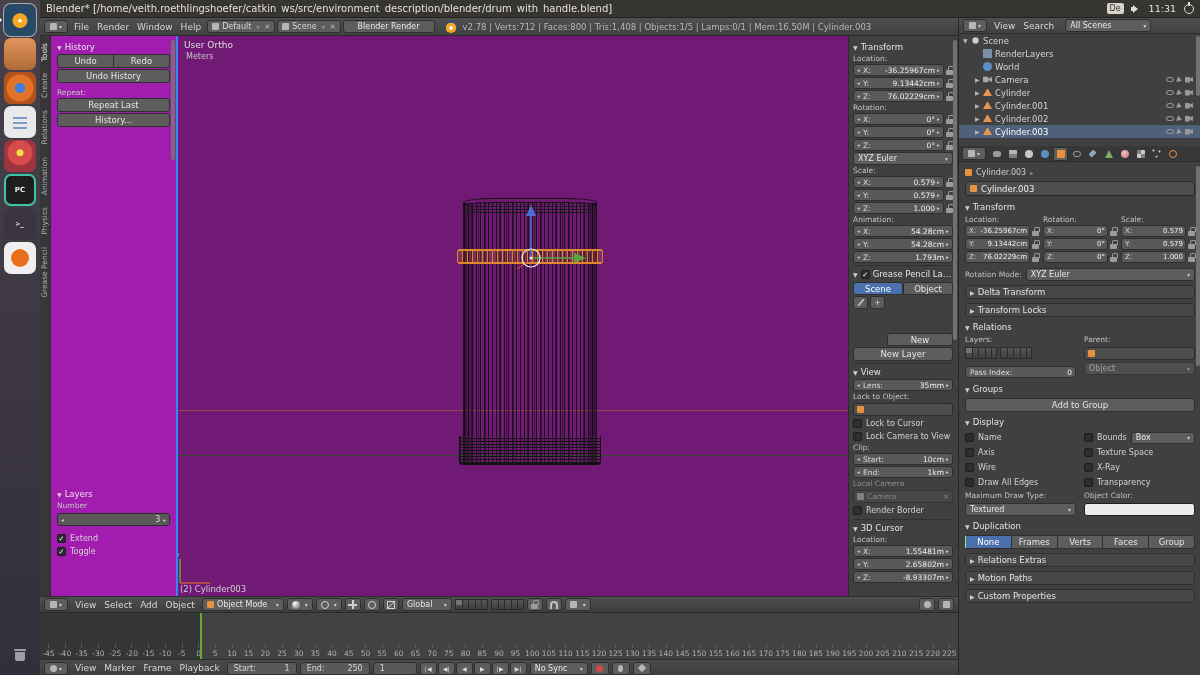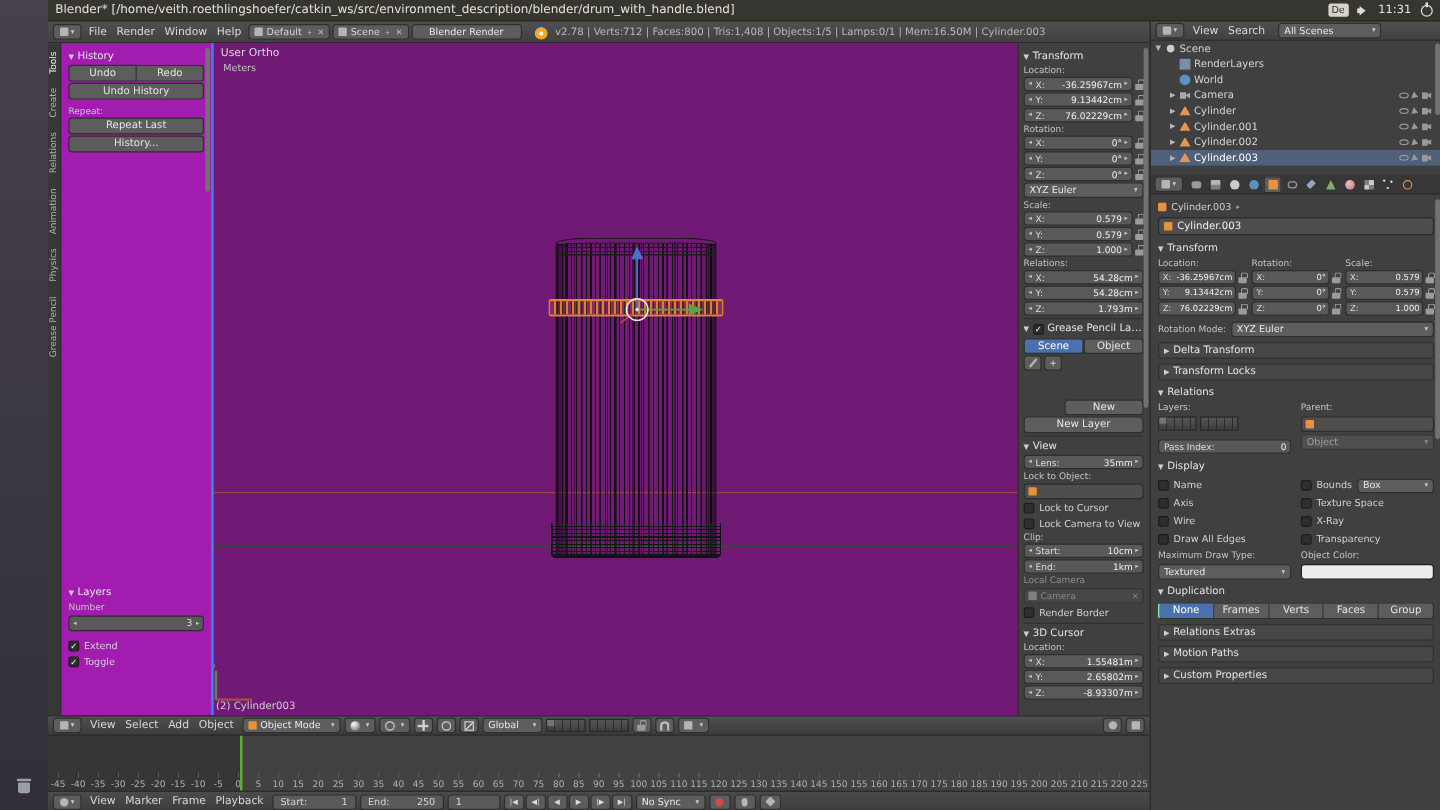--- a/index.html
+++ b/index.html
@@ -234,20 +234,46 @@
   .seg5 .btn{flex:1;height:14px;border-radius:0;border-left:none;}
   .seg5 .btn:first-child{border-radius:3px 0 0 3px;border-left:1px solid #86efac;}
   .seg5 .btn:last-child{border-radius:0 3px 3px 0;}
   .seg5 .btn.active{background:var(--accent-blue);color:#fff;}
   .closed{margin-top:4px;background:#474747;border:1px solid #303030;border-radius:3px;padding:0 4px;}
 </style>
 </head>
 <body>
 
 <div id="launcher">
+  <div>
+      <div class="lch-item lch-blender">
+        <span class="lch-glyph"></span>
+      </div>
+      <div class="lch-item lch-files">
+        <span class="lch-glyph"></span>
+      </div>
+      <div class="lch-item lch-firefox">
+        <span class="lch-glyph"></span>
+      </div>
+      <div class="lch-item lch-writer">
+        <span class="lch-glyph"></span>
+      </div>
+      <div class="lch-item lch-graphics">
+        <span class="lch-glyph"></span>
+      </div>
+      <div class="lch-item lch-pycharm">
+        <span class="lch-glyph">PC</span>
+      </div>
+      <div class="lch-item lch-terminal">
+        <span class="lch-glyph">&gt;_</span>
+      </div>
+      <div class="lch-item lch-software">
+        <span class="lch-glyph"></span>
+      </div>
+    </div>
   <div class="lch-item" id="trash">
       <span class="trash-ic"></span>
     </div>
 </div>
 
 <div id="topbar">
   <span class="win-title">Blender* [/home/veith.roethlingshoefer/catkin_ws/src/environment_description/blender/drum_with_handle.blend]</span>
   <span class="spacer"></span>
   <span class="kb-ind">De</span>
   <span class="speaker-icon"></span>
@@ -457,21 +483,21 @@
             <div class="axrow">
             <span class="nf">
                 <span class="ar">◂</span>
                 <span class="ax">Z:</span>
                 <span class="val">1.000</span>
                 <span class="ar">▸</span>
               </span>
             <span class="lock"></span>
           </div>
           </div>
-        <div class="np-lab">Relations:</div>
+        <div class="np-lab">Animation:</div>
         <div>
             <div class="axrow">
             <span class="nf">
                 <span class="ar">◂</span>
                 <span class="ax">X:</span>
                 <span class="val">54.28cm</span>
                 <span class="ar">▸</span>
               </span>
           </div>
             <div class="axrow">
@@ -1049,20 +1075,27 @@
                   <span class="x"><span class="dropper"></span></span>
                 </div>
               <div class="dd" style="margin-top:2px;opacity:.55">
                   <span>Object</span>
                   <span class="caret">▾</span>
                 </div>
             </div>
           </div>
         </div>
 
+        <div class="prop-panel">
+          <div class="panel-hd">
+              <span class="tri">▼</span>
+              <span>Groups</span>
+            </div>
+          <span class="btn wide-btn">Add to Group</span>
+        </div>
 
         <div class="prop-panel">
           <div class="panel-hd">
               <span class="tri">▼</span>
               <span>Display</span>
             </div>
           <div class="disp-grid">
             <div class="cbrow">
                 <span class="cb"></span>
                 <span class="cbl">Name</span>

